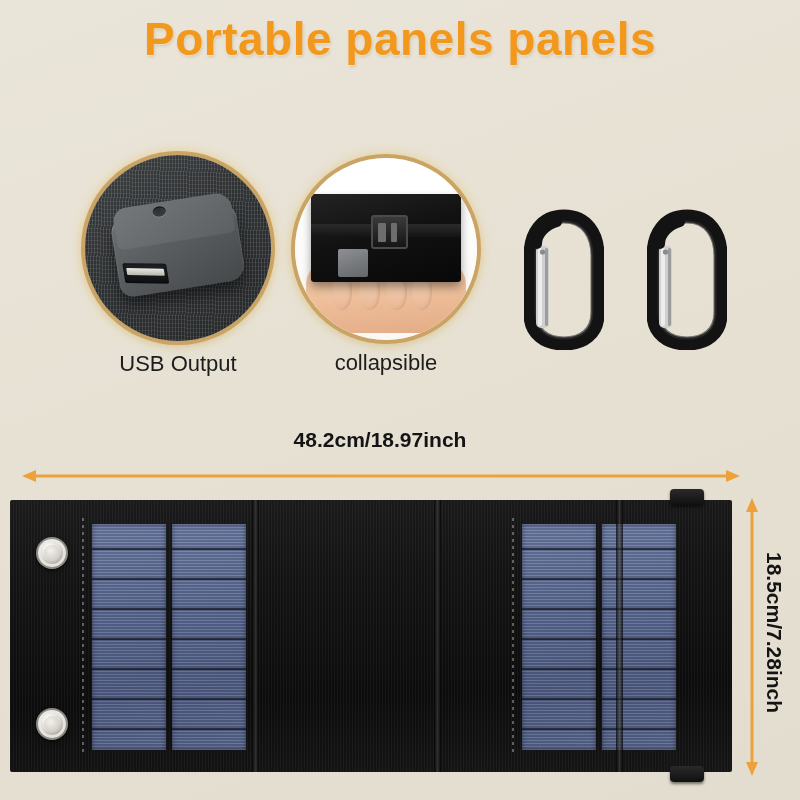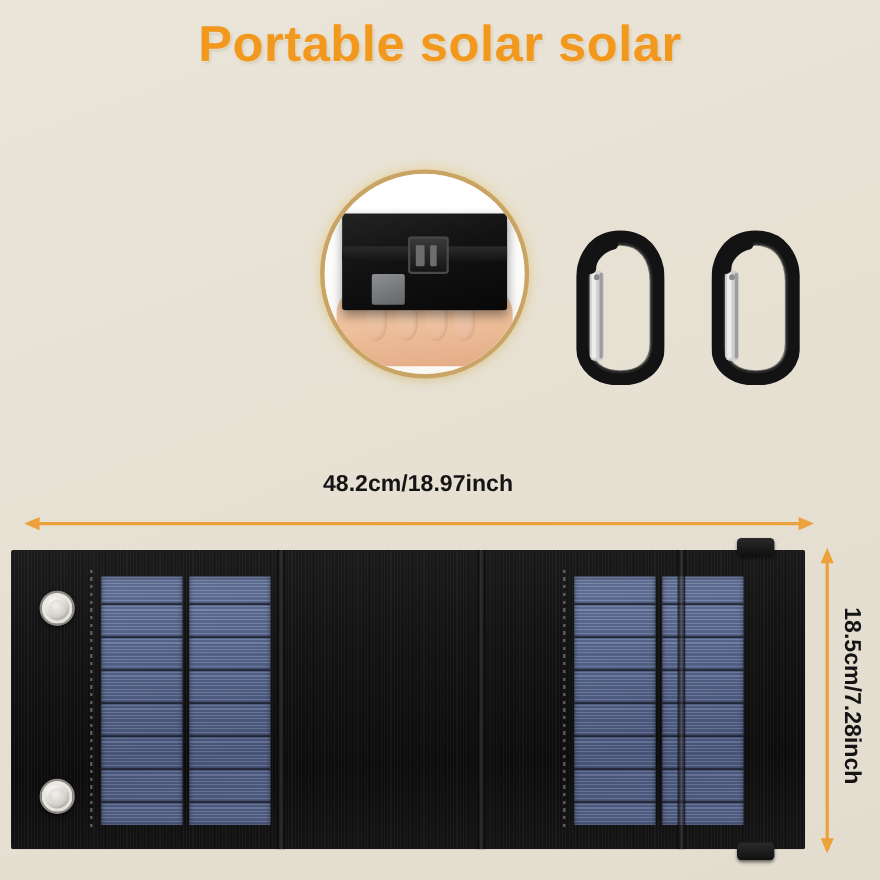--- a/index.html
+++ b/index.html
@@ -169,38 +169,51 @@
     position:absolute;width:34px;height:16px;border-radius:4px;
     background:linear-gradient(180deg,#2a2a2b,#101011);
     box-shadow:0 2px 3px rgba(0,0,0,.5);
   }
 </style>
 </head>
 <body>
 
 <div id="stage">
 
-  <div class="title">Portable solar solar</div>
-
+  <div class="title">Portable panels panels</div>
+
+  <div class="circle-wrap" style="left:85px;top:155px;width:186px;height:186px;">
+    <div class="circle" style="width:186px;height:186px;">
+      <div class="fabric"></div>
+      <div class="usb-body">
+        <div class="usb-top">
+          <div class="usb-led"></div>
+        </div>
+        <div class="usb-port"></div>
+      </div>
+    </div>
+    <div class="circle-label" style="top:196px;">USB Output</div>
+  </div>
 
   <div class="circle-wrap" style="left:295px;top:158px;width:182px;height:182px;">
     <div class="circle" style="width:182px;height:182px;">
       <div class="c2-bg"></div>
       <div class="hand">
         <div class="finger" style="left:16%;"></div>
         <div class="finger" style="left:33%;"></div>
         <div class="finger" style="left:50%;"></div>
         <div class="finger" style="left:66%;"></div>
       </div>
       <div class="folded-panel">
         <div class="strap"></div>
         <div class="buckle"></div>
         <div class="gray-tab"></div>
       </div>
     </div>
+    <div class="circle-label" style="top:192px;">collapsible</div>
   </div>
 
   <div class="carab" style="left:524px;top:208px;">
     <svg width="80" height="142" viewBox="0 0 80 142">
       <path d="M40 8 C17 8 6 26 6 48 L6 106 C6 126 21 136 40 136 C59 136 74 126 74 106 L74 48 C74 26 63 8 40 8 Z" fill="none" stroke="#131313" stroke-width="13" stroke-linecap="round"></path>
       <path d="M40 14 C21 14 12 29 12 48 L12 104 C12 122 24 130 40 130 C56 130 68 122 68 104 L68 48 C68 29 59 14 40 14 Z" fill="none" stroke="#343434" stroke-width="3" opacity=".65"></path>
       <rect x="12" y="38" width="13" height="82" rx="5" fill="#cfcfcf"></rect>
       <rect x="14" y="40" width="4" height="78" rx="2" fill="#f2f2f2" opacity=".85"></rect>
       <rect x="21" y="40" width="3" height="78" rx="1.5" fill="#8e8e8e" opacity=".8"></rect>
       <circle cx="18.5" cy="44" r="2.6" fill="#8a8a8a"></circle>

